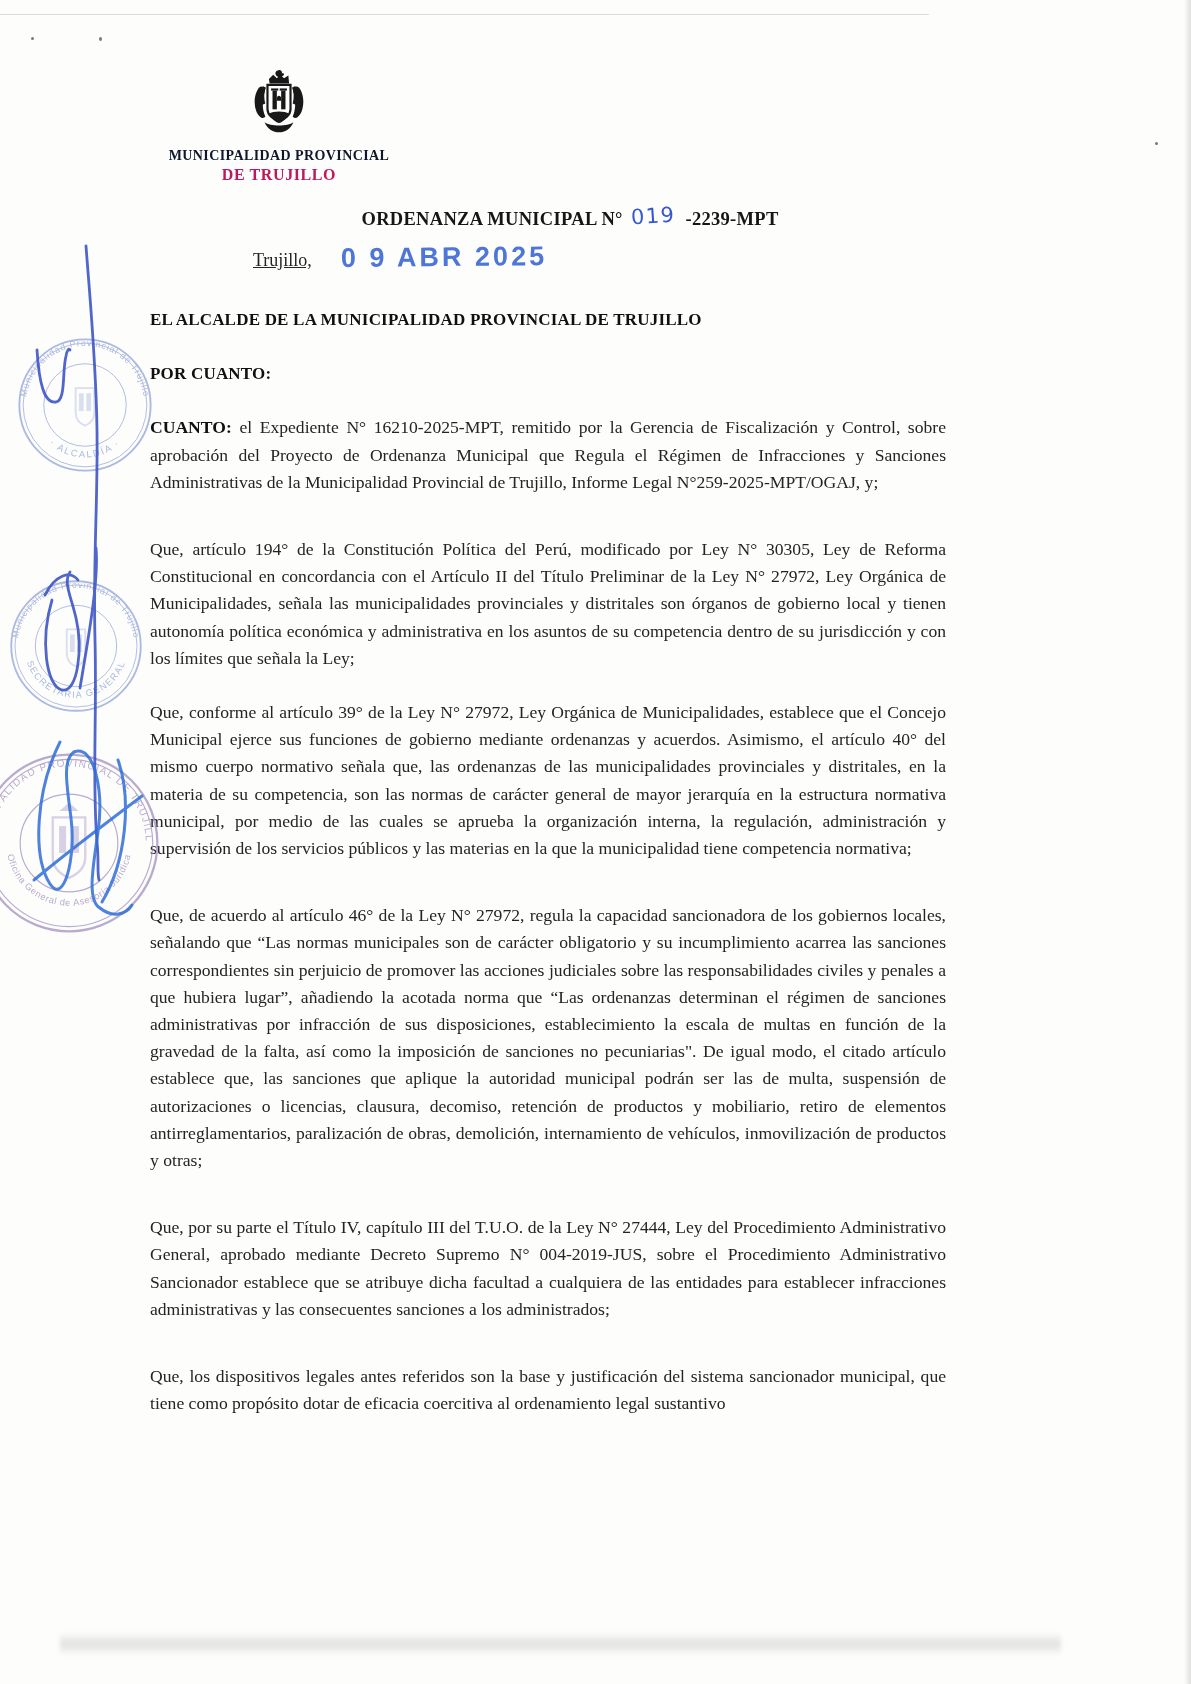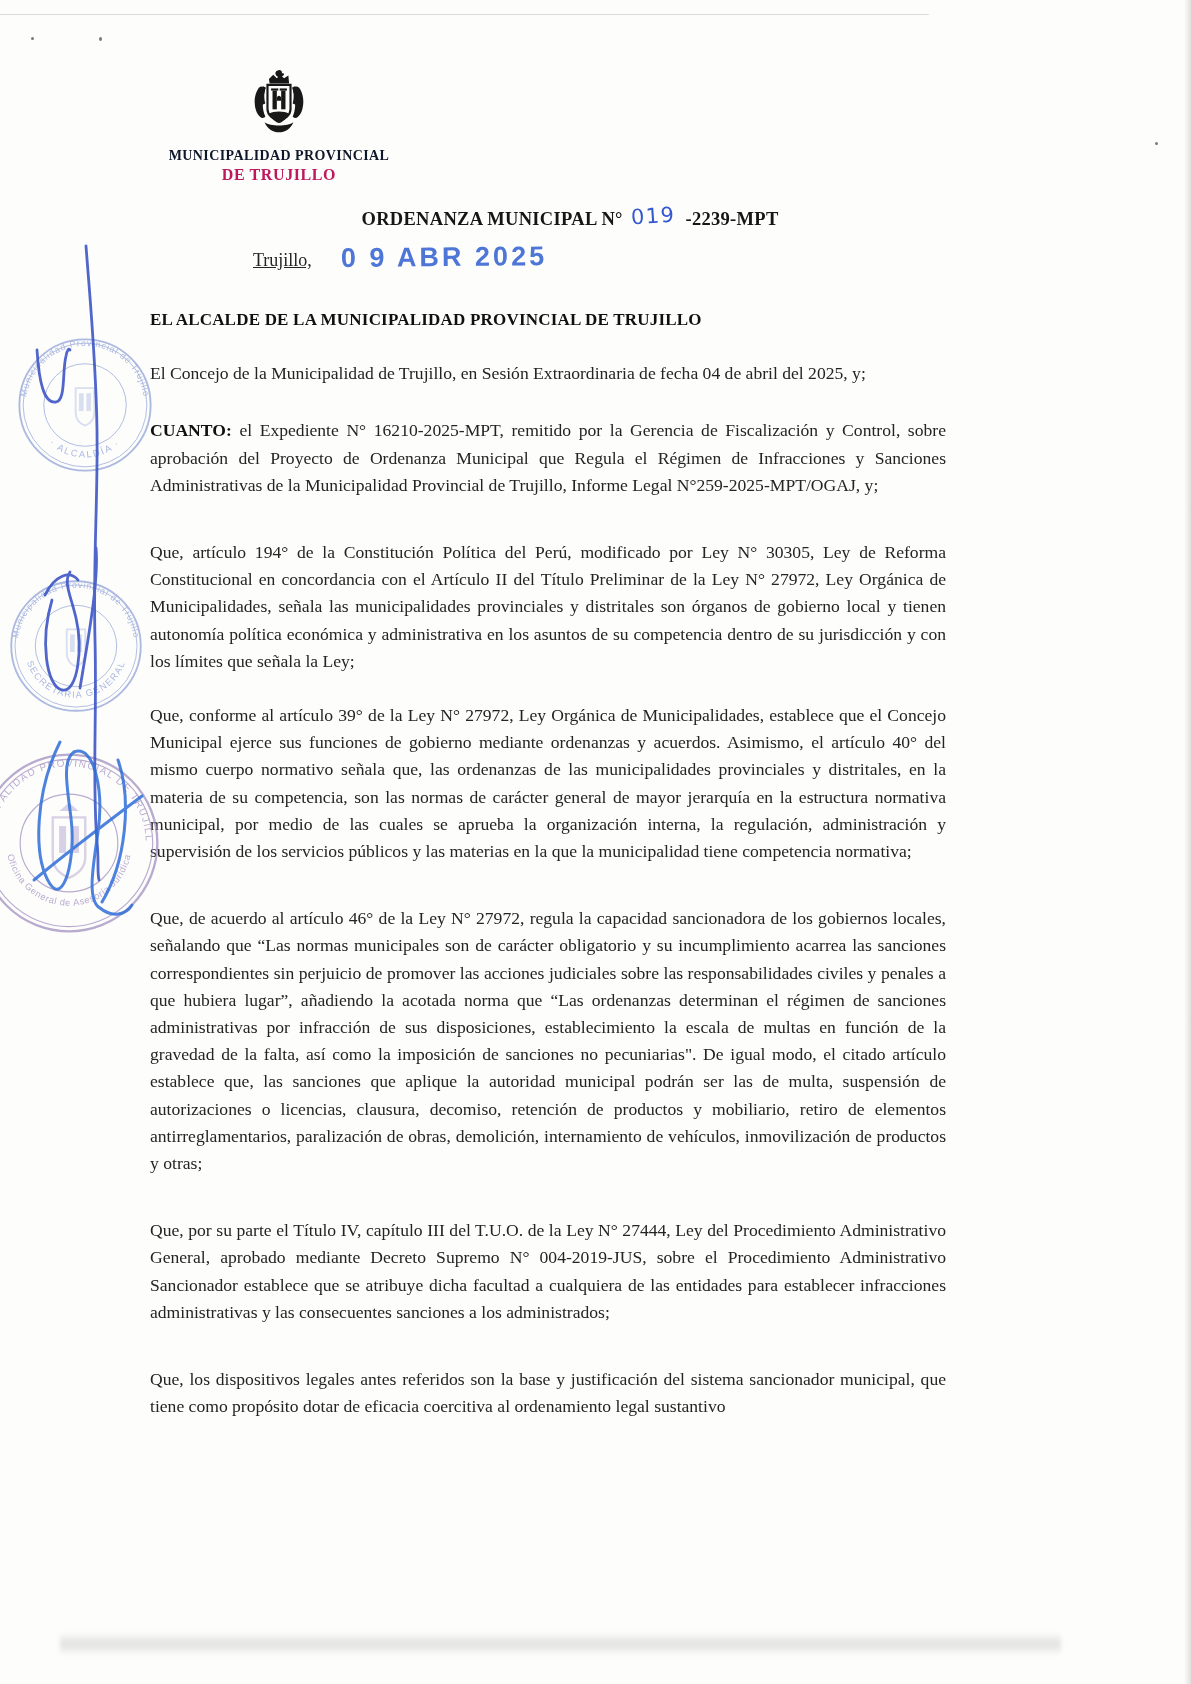--- a/index.html
+++ b/index.html
@@ -107,21 +107,21 @@
     <span>ORDENANZA MUNICIPAL N°</span><span class="hand-number">019</span><span>-2239-MPT</span>
   </div>
 
   <div class="dateline">
     <span>Trujillo,</span>
     <span class="date-stamp">0 9 ABR 2025</span>
   </div>
 
   <div class="doc-body">
     <p class="head h-mayor">EL ALCALDE DE LA MUNICIPALIDAD PROVINCIAL DE TRUJILLO</p>
-    <p class="gap-md">El Concejo de la Municipalidad de Trujillo, en Sesión Extraordinaria de fecha 04 de abril del 2025, y;</p>
+    <p class="head h-label">POR CUANTO:</p>
     <p class="gap-lg"><b class="lead">CUANTO:</b>
       <span>el Expediente N° 16210-2025-MPT, remitido por la Gerencia de Fiscalización y Control, sobre aprobación del Proyecto de Ordenanza Municipal que Regula el Régimen de Infracciones y Sanciones Administrativas de la Municipalidad Provincial de Trujillo, Informe Legal N°259-2025-MPT/OGAJ, y;</span></p>
     <p>Que, artículo 194° de la Constitución Política del Perú, modificado por Ley N° 30305, Ley de Reforma Constitucional en concordancia con el Artículo II del Título Preliminar de la Ley N° 27972, Ley Orgánica de Municipalidades, señala las municipalidades provinciales y distritales son órganos de gobierno local y tienen autonomía política económica y administrativa en los asuntos de su competencia dentro de su jurisdicción y con los límites que señala la Ley;</p>
     <p class="gap-lg">Que, conforme al artículo 39° de la Ley N° 27972, Ley Orgánica de Municipalidades, establece que el Concejo Municipal ejerce sus funciones de gobierno mediante ordenanzas y acuerdos. Asimismo, el artículo 40° del mismo cuerpo normativo señala que, las ordenanzas de las municipalidades provinciales y distritales, en la materia de su competencia, son las normas de carácter general de mayor jerarquía en la estructura normativa municipal, por medio de las cuales se aprueba la organización interna, la regulación, administración y supervisión de los servicios públicos y las materias en la que la municipalidad tiene competencia normativa;</p>
     <p class="gap-lg">Que, de acuerdo al artículo 46° de la Ley N° 27972, regula la capacidad sancionadora de los gobiernos locales, señalando que “Las normas municipales son de carácter obligatorio y su incumplimiento acarrea las sanciones correspondientes sin perjuicio de promover las acciones judiciales sobre las responsabilidades civiles y penales a que hubiera lugar”, añadiendo la acotada norma que “Las ordenanzas determinan el régimen de sanciones administrativas por infracción de sus disposiciones, establecimiento la escala de multas en función de la gravedad de la falta, así como la imposición de sanciones no pecuniarias". De igual modo, el citado artículo establece que, las sanciones que aplique la autoridad municipal podrán ser las de multa, suspensión de autorizaciones o licencias, clausura, decomiso, retención de productos y mobiliario, retiro de elementos antirreglamentarios, paralización de obras, demolición, internamiento de vehículos, inmovilización de productos y otras;</p>
     <p class="gap-lg">Que, por su parte el Título IV, capítulo III del T.U.O. de la Ley N° 27444, Ley del Procedimiento Administrativo General, aprobado mediante Decreto Supremo N° 004-2019-JUS, sobre el Procedimiento Administrativo Sancionador establece que se atribuye dicha facultad a cualquiera de las entidades para establecer infracciones administrativas y las consecuentes sanciones a los administrados;</p>
     <p>Que, los dispositivos legales antes referidos son la base y justificación del sistema sancionador municipal, que tiene como propósito dotar de eficacia coercitiva al ordenamiento legal sustantivo</p>
   </div>
 
   <div class="stamp" style="left:10px;top:330px;opacity:.62;">

